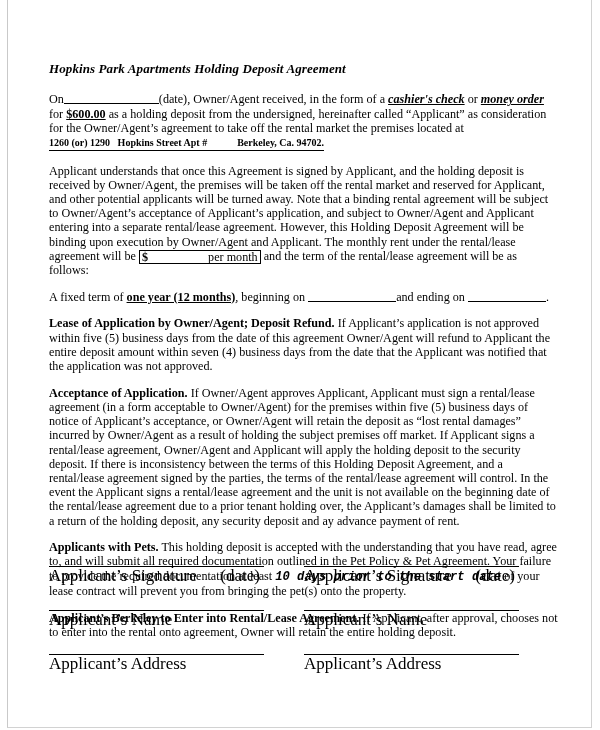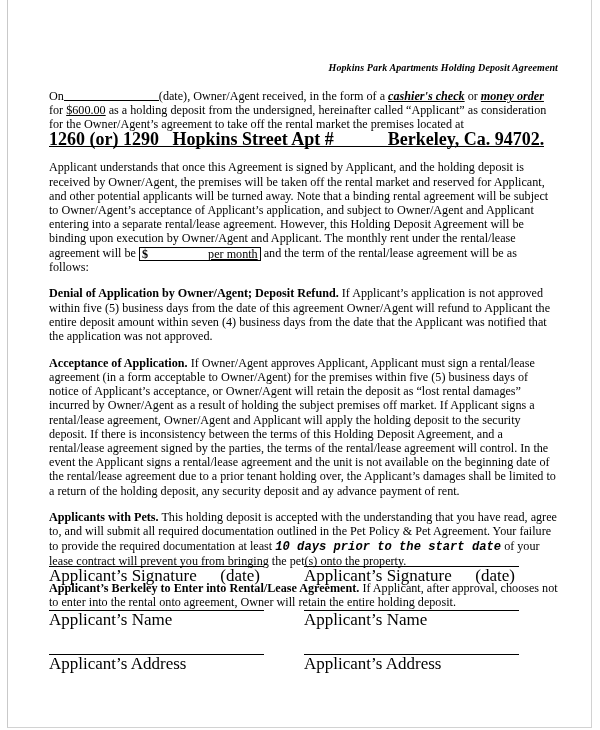--- a/index.html
+++ b/index.html
@@ -29,24 +29,24 @@
   }
 
   #sheet {
     position: absolute;
     left: 41px;
     top: 0;
     width: 509px;
   }
 
   .doc-title {
-    font-size: 10px;
+    font-size: 13px;
     font-weight: bold;
     font-style: italic;
-    text-align: right;
+    text-align: left;
     letter-spacing: 0.1px;
     margin: 62px 0 6px 0;
     line-height: 1.1;
   }
 
   .para {
     font-size: 12.15px;
     line-height: 14.2px;
     text-align: left;
     margin: 0;
@@ -61,40 +61,40 @@
   .bi { font-weight: bold; font-style: italic; font-family: Liberation Mono, monospace; }
 
   
   .u-bi {
     font-weight: bold;
     font-style: italic;
     text-decoration: underline;
     text-underline-offset: 1px;
   }
   .u-b {
-    font-weight: normal;
+    font-weight: bold;
     text-decoration: underline;
     text-underline-offset: 1px;
   }
 
   
   .fill {
     display: inline-block;
     border-bottom: 1.1px solid #000;
     vertical-align: baseline;
     height: 11px;
     margin-bottom: -1px;
   }
   .fill-date   { width: 95px; }
   .fill-begin  { width: 88px; }
   .fill-end    { width: 78px; }
 
   
   .addr-line {
-    font-size: 18px;
+    font-size: 10px;
     line-height: 14.2px;
     font-weight: bold;
     border-bottom: 1.4px solid #000;
     display: inline-block;
     white-space: pre;
     padding-bottom: 0px;
   }
 
   
   .money-box {
@@ -103,21 +103,21 @@
     padding: 0 2px 0 2px;
     line-height: 12.2px;
     position: relative;
     top: 1px;
     white-space: pre;
   }
   .money-box .gap {
     display: inline-block;
     width: 60px;
   }
-  .money-box .pm { text-decoration: underline; }
+  .money-box .pm { }
 
   
   #signatures {
     position: absolute;
     left: 41px;
     top: 566px;
     width: 509px;
   }
   .sig-row {
     position: relative;
@@ -152,22 +152,23 @@
 <div id="page">
 
   <div id="sheet">
 
     <h1 class="doc-title">Hopkins Park Apartments Holding Deposit Agreement</h1>
 
     <p class="para p-intro"><span>On</span><span class="fill fill-date"></span><span>(date), Owner/Agent received, in the form of a</span> <span class="u-bi">cashier's check</span> <span>or</span> <span class="u-bi">money order</span><br><span>for</span> <span class="u-b">$600.00</span> <span>as a holding deposit from the undersigned, hereinafter called “Applicant” as consideration</span><br><span>for the Owner/Agent’s agreement to take off the rental market the premises located at</span><br><span class="addr-line">1260 (or) 1290   Hopkins Street Apt #            Berkeley, Ca. 94702.</span></p>
 
     <p class="para p-block"><span>Applicant understands that once this Agreement is signed by Applicant, and the holding deposit is received by Owner/Agent, the premises will be taken off the rental market and reserved for Applicant, and other potential applicants will be turned away.  Note that a binding rental agreement will be subject to Owner/Agent’s acceptance of Applicant’s application, and subject to Owner/Agent and Applicant entering into a separate rental/lease agreement.  However, this Holding Deposit Agreement will be binding upon execution by Owner/Agent and Applicant.  The monthly rent under the rental/lease agreement will be</span> <span class="money-box"><b>$</b><span class="gap"></span><span class="pm">per month</span></span> <span>and the term of the rental/lease agreement will be as follows:</span></p>
 
-
-    <p class="para p-block"><b>Denial of Application by Owner/Agent; Deposit Refund.</b> <span>If Applicant’s application is not approved within five (5) business days from the date of this agreement Owner/Agent will refund to Applicant the entire deposit amount within seven (4) business days from the date that the  Applicant was notified that the application was not approved.</span></p>
+    <p class="para p-fixed"><span>A fixed term of</span> <span class="u-b">one year (12 months)</span><span>, beginning on</span> <span class="fill fill-begin"></span><span>and ending on</span> <span class="fill fill-end"></span><span>.</span></p>
+
+    <p class="para p-block"><b>Lease of Application by Owner/Agent; Deposit Refund.</b> <span>If Applicant’s application is not approved within five (5) business days from the date of this agreement Owner/Agent will refund to Applicant the entire deposit amount within seven (4) business days from the date that the  Applicant was notified that the application was not approved.</span></p>
 
     <p class="para p-block"><b>Acceptance of Application.</b>  <span>If Owner/Agent approves Applicant, Applicant must sign a rental/lease agreement (in a form acceptable to Owner/Agent) for the premises within five (5) business days of notice of Applicant’s acceptance, or Owner/Agent will retain the deposit as “lost rental damages” incurred by Owner/Agent as a result of holding the subject premises off market.  If Applicant signs a rental/lease agreement, Owner/Agent and Applicant will apply the holding deposit to the security deposit.  If there is inconsistency between the terms of this Holding Deposit Agreement, and a rental/lease agreement signed by the parties, the terms of the rental/lease agreement will control.  In the event the Applicant signs a rental/lease agreement and the unit is not available on the beginning date of the rental/lease agreement due to a prior tenant holding over, the Applicant’s damages shall be limited to a return of the holding deposit, any security deposit and ay advance payment of rent.</span></p>
 
     <p class="para p-block"><b>Applicants with Pets.</b>  <span>This holding deposit is accepted with the understanding that you have read, agree to, and will submit all required documentation outlined in the Pet Policy &amp; Pet Agreement.  Your failure to provide the required documentation at least</span> <span class="bi">10 days prior to the start date</span> <span>of your lease contract will prevent you from bringing the pet(s) onto the property.</span></p>
 
     <p class="para p-block"><b>Applicant’s Berkeley to Enter into Rental/Lease Agreement.</b>  <span>If Applicant, after approval, chooses not to enter into the rental onto agreement, Owner will retain the entire holding deposit.</span></p>
 
   </div>
 
   <div id="signatures">

